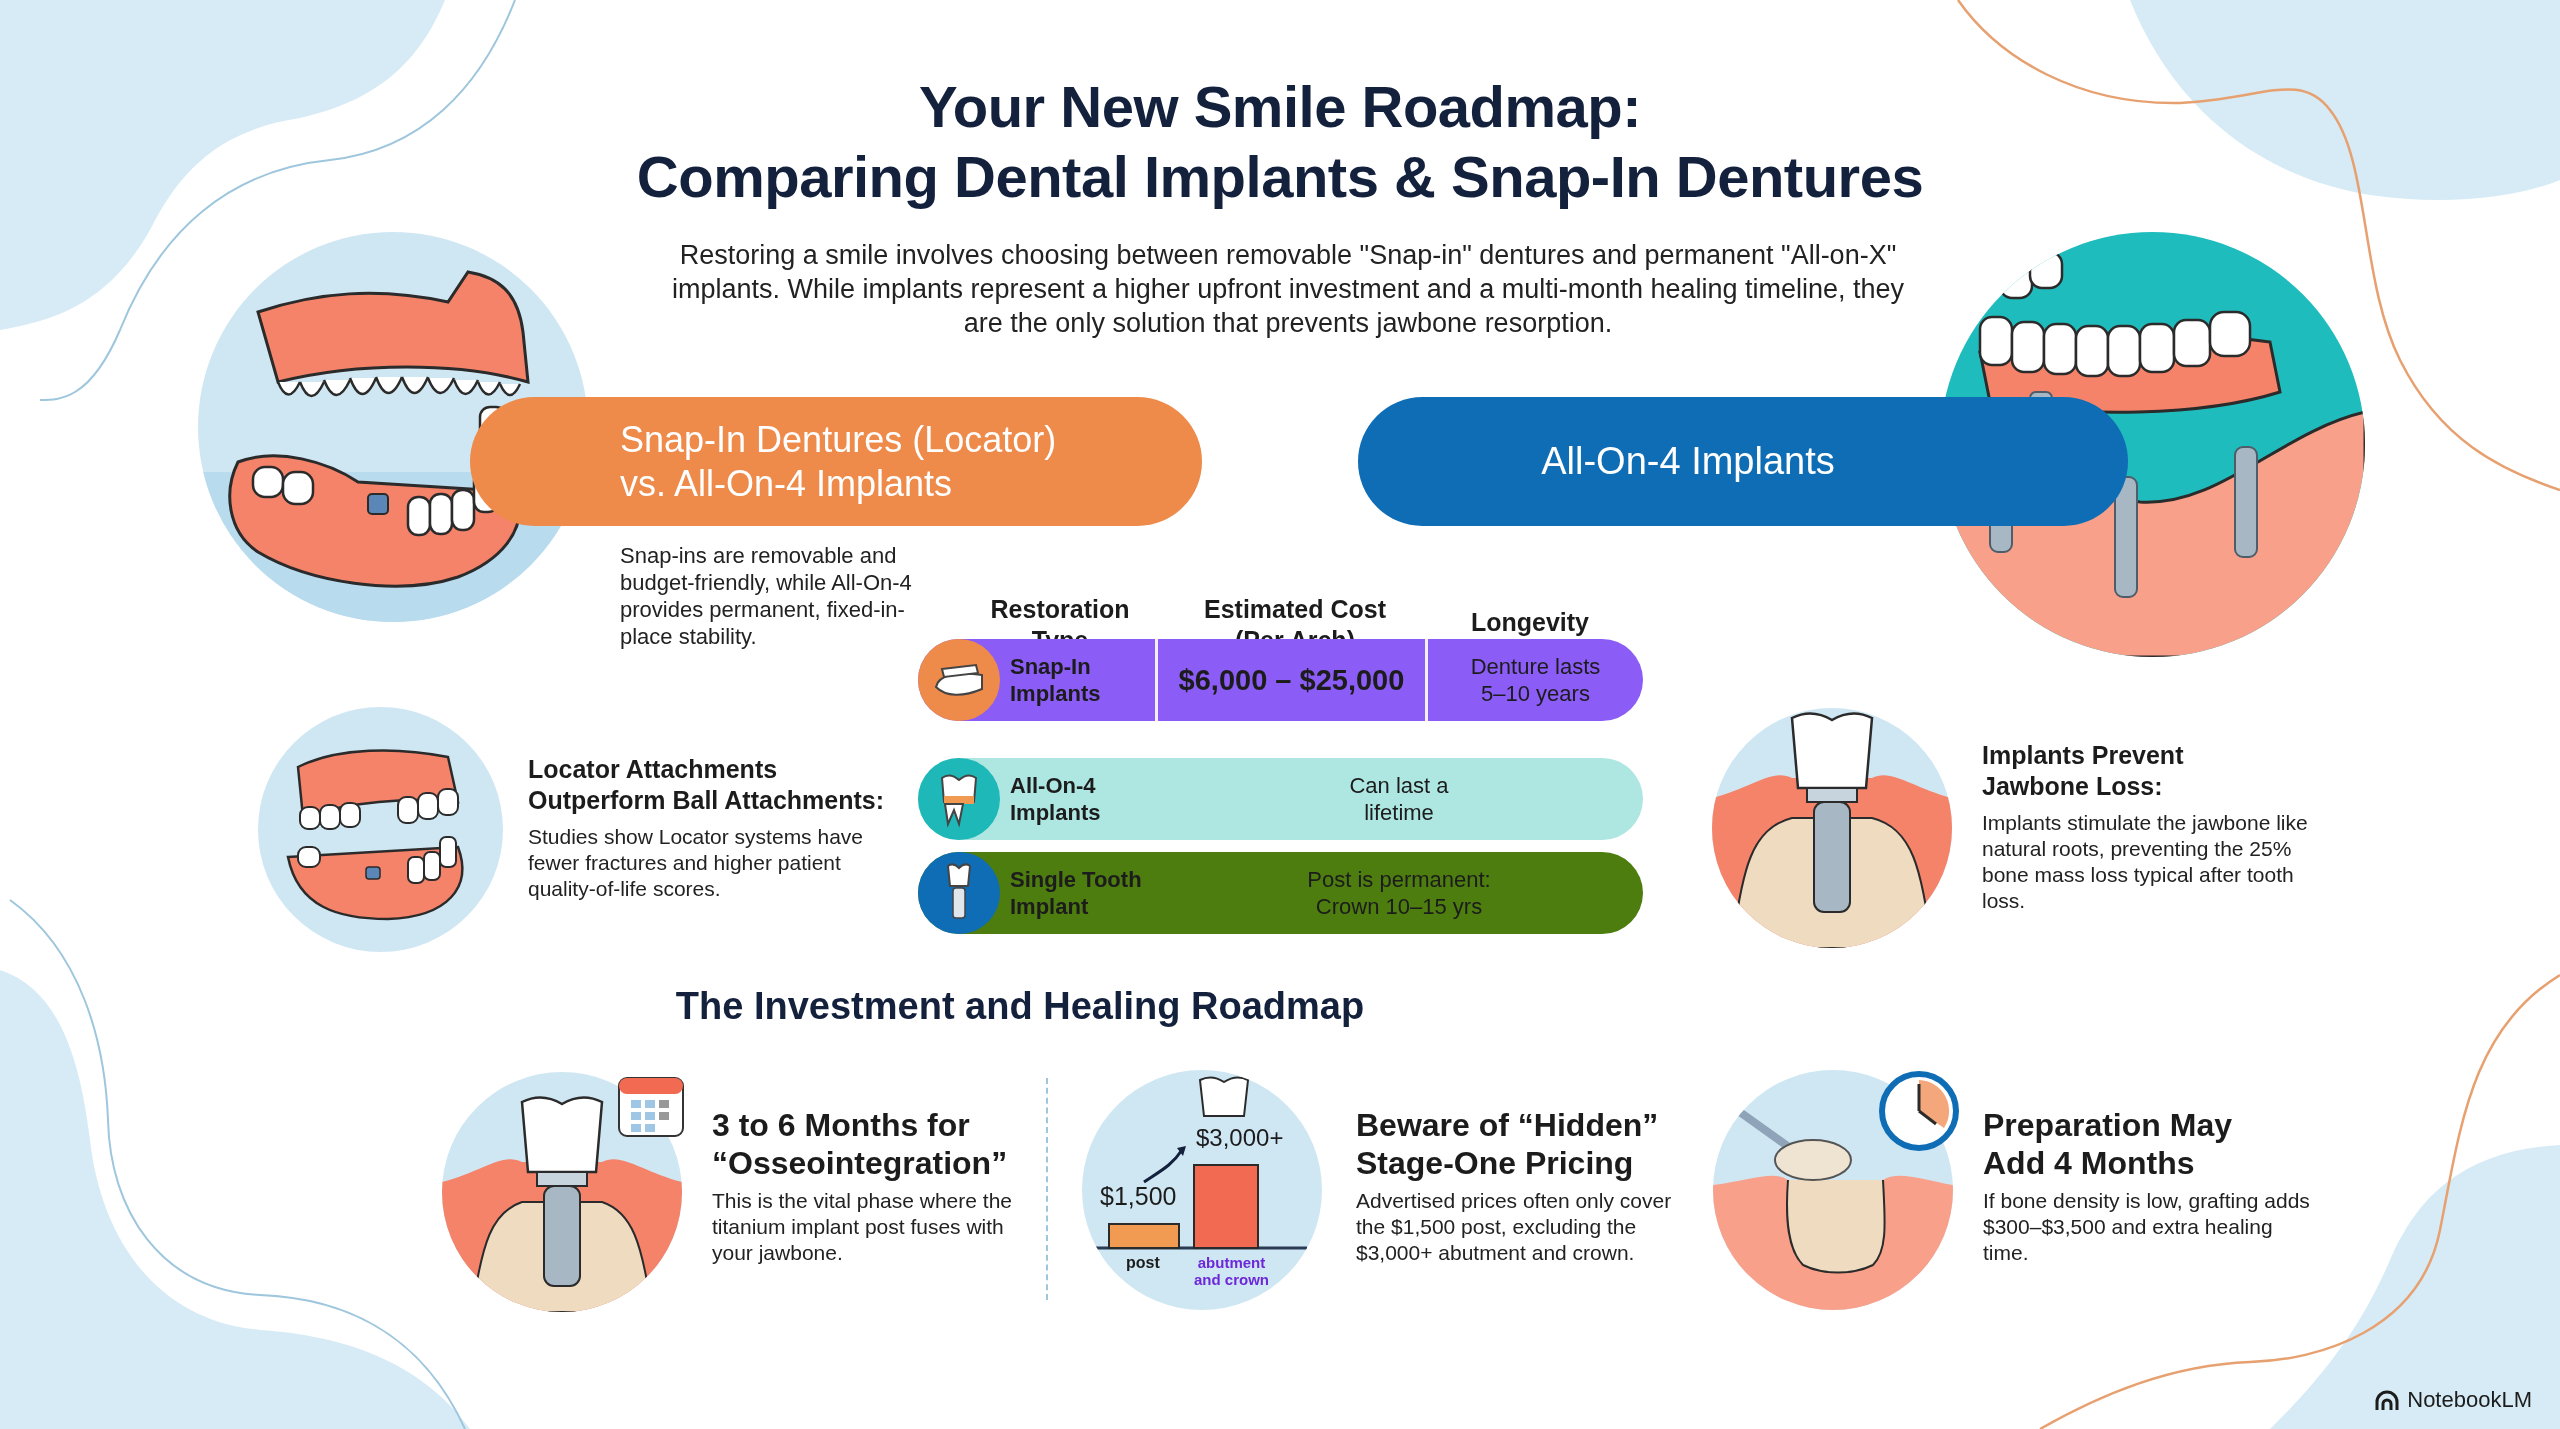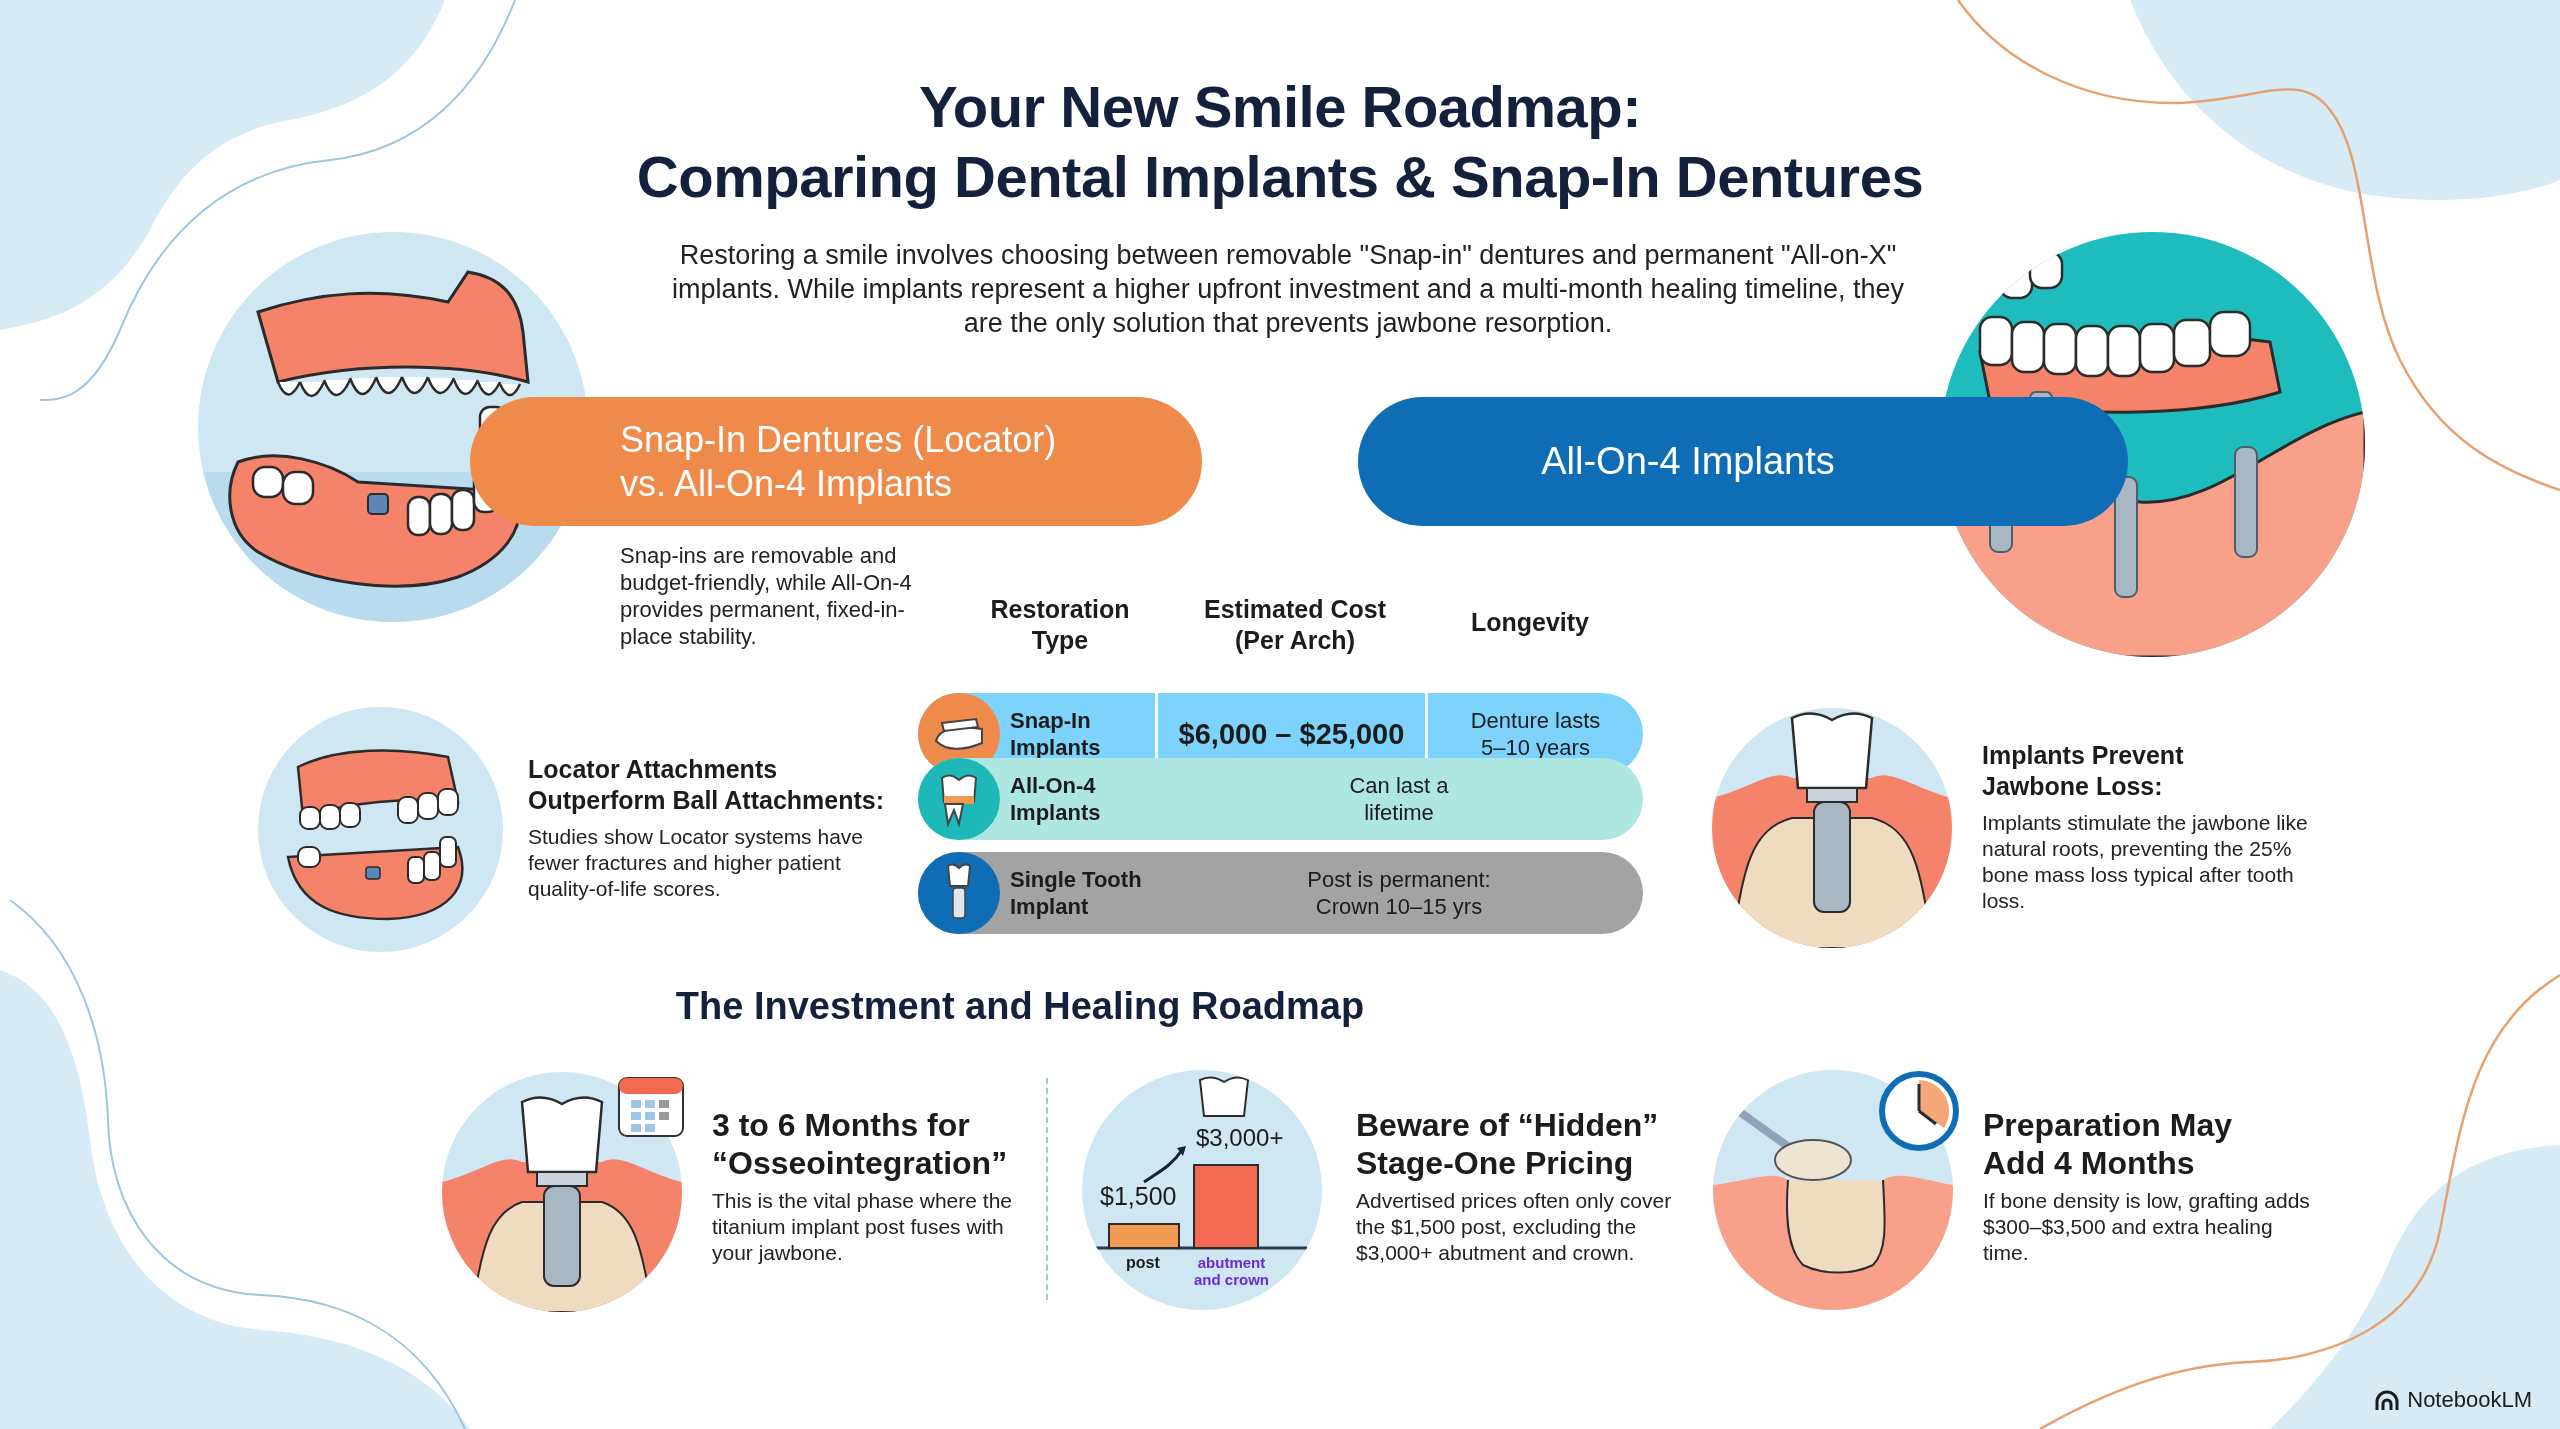--- a/index.html
+++ b/index.html
@@ -134,21 +134,21 @@
   <div>Type</div>
 </div>
 <div class="th" style="left:1160px; top:594px; width:270px;">
   <div>Estimated Cost</div>
   <div>(Per Arch)</div>
 </div>
 <div class="th" style="left:1430px; top:607px; width:200px;">
   <div>Longevity</div>
 </div>
 
-<div class="trow" style="top:693px; background:#7dd3fc;justify-content:flex-end;">
+<div class="trow" style="top:639px; background:#8b5cf6;justify-content:flex-end;">
   <div class="c1">
     <div class="ticon" style="background:#ee8a4a;">
       <svg width="82" height="82" viewBox="0 0 82 82">
           <path d="M18,48 C20,36 40,32 64,36 L64,50 C45,58 28,58 18,48 Z" fill="#fff" stroke="#444" stroke-width="2"></path>
           <path d="M24,30 L58,26 L60,34 L26,38 Z" fill="#fff" stroke="#444" stroke-width="2"></path>
         </svg>
     </div>
     <div class="tname">
         <div>Snap-In</div>
         <div>Implants</div>
@@ -178,21 +178,21 @@
       </div>
   </div>
   <div class="c3">
       <div>
         <div>Can last a</div>
         <div>lifetime</div>
       </div>
     </div>
 </div>
 
-<div class="trow" style="top:852px; background:#a3a3a3;">
+<div class="trow" style="top:852px; background:#4d7c0f;">
   <div class="c1">
     <div class="ticon" style="background:#0f6db5;">
       <svg width="82" height="82" viewBox="0 0 82 82">
           <path d="M30,14 q5,-4 11,2 q6,-6 11,-2 l-2,20 h-18 z" fill="#fff" stroke="#444" stroke-width="2"></path>
           <rect x="35" y="36" width="12" height="30" rx="3" fill="#dfe6ec" stroke="#444" stroke-width="1.5"></rect>
         </svg>
     </div>
     <div class="tname">
         <div>Single Tooth</div>
         <div>Implant</div>

